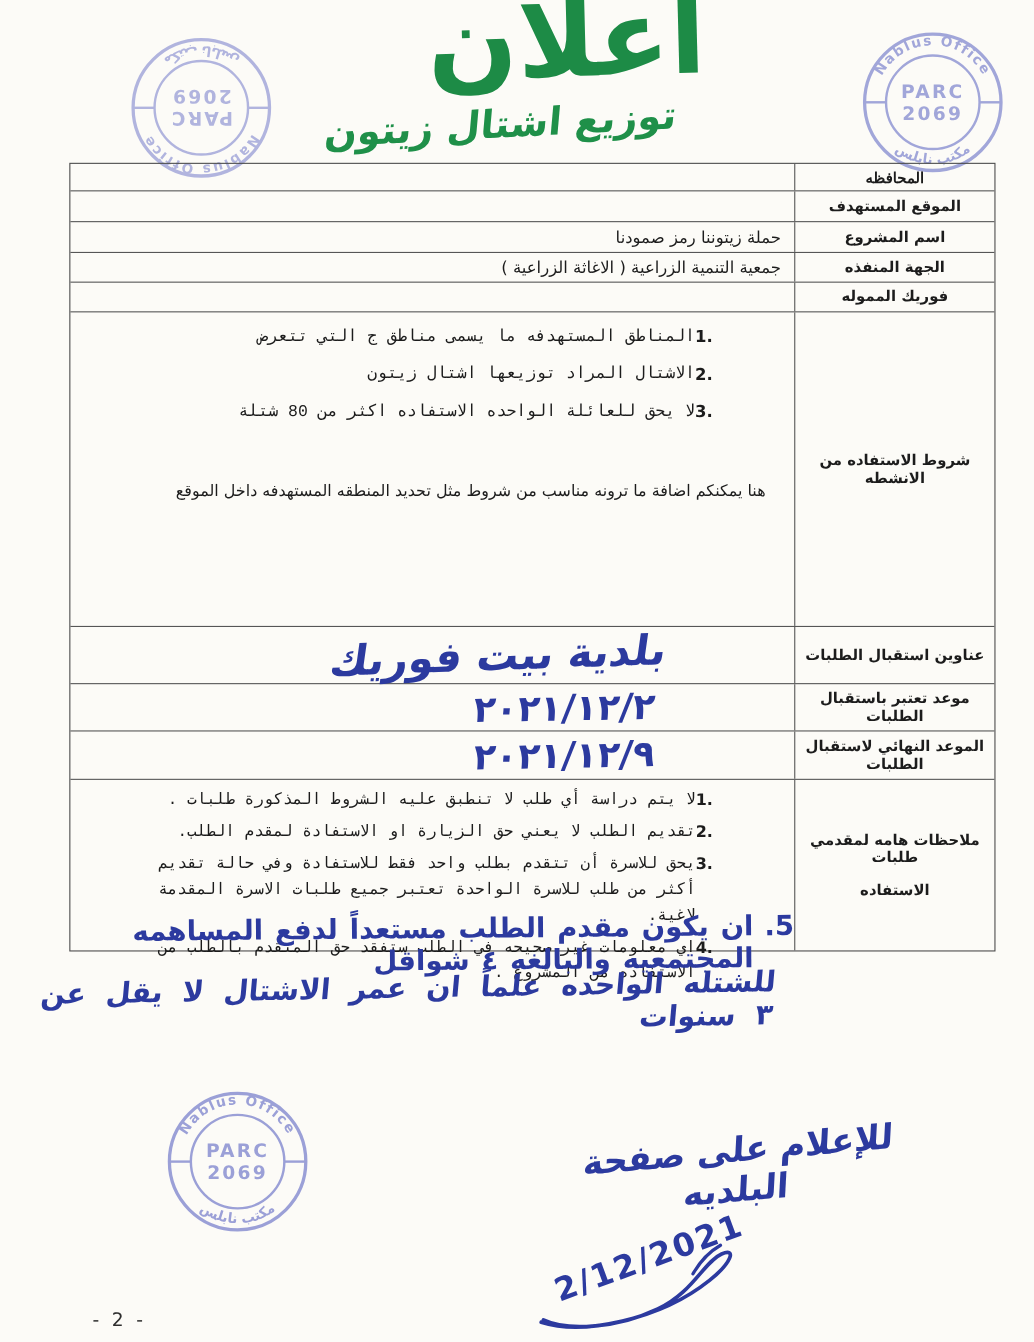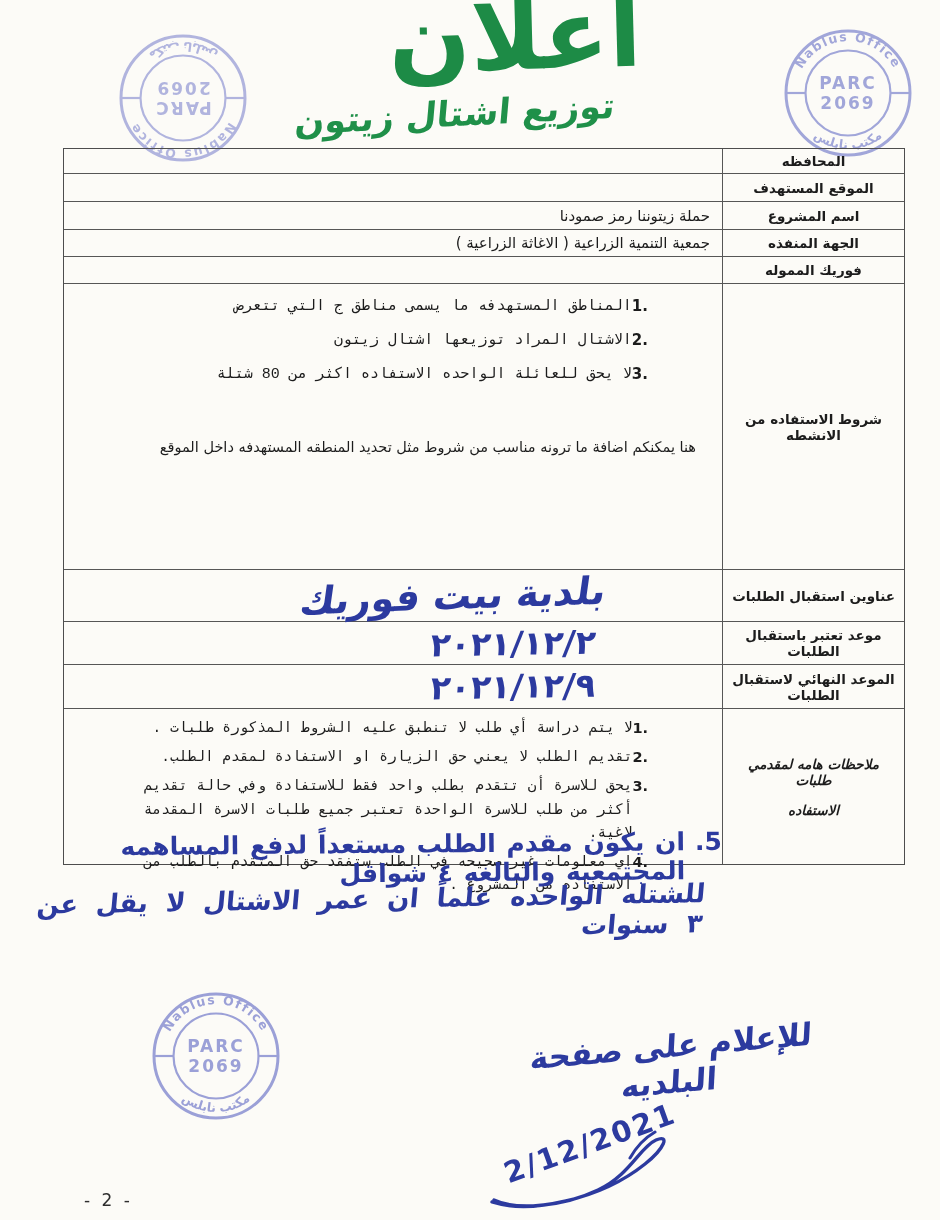--- a/index.html
+++ b/index.html
@@ -90,21 +90,21 @@
       <path id="arcB-b" d="M 10 66 A 56 56 0 0 0 122 66" fill="none"></path>
       <text class="st arc" text-anchor="middle"><textPath href="#arcT-b" startOffset="50%">Nablus Office</textPath></text>
       <text class="st arc" text-anchor="middle"><textPath href="#arcB-b" startOffset="50%">مكتب نابلس</textPath></text>
       <text class="st big" x="66" y="62">PARC</text>
       <text class="st big" x="66" y="82">2069</text>
     </svg>
   </div>
 
   <div class="doc-table">
 
-    <div class="row" style="height:24px;">
+    <div class="row" style="height:24px;font-family:Liberation Serif, serif;">
       <div class="cell-label">المحافظه</div>
       <div class="cell-value"></div>
     </div>
 
     <div class="row" style="height:28px;gap:16px;">
       <div class="cell-label">الموقع المستهدف</div>
       <div class="cell-value"></div>
     </div>
 
     <div class="row" style="height:28px;">
@@ -155,21 +155,21 @@
     </div>
 
     <div class="row" style="height:44px;">
       <div class="cell-label">الموعد النهائي لاستقبال الطلبات</div>
       <div class="cell-value">
         <span class="hand hw-center hw-date" dir="ltr">٢٠٢١/١٢/٩</span>
       </div>
     </div>
 
     <div class="row" style="height:156px;">
-      <div class="cell-label" style="gap:14px;font-style:italic;">
+      <div class="cell-label" style="gap:14px;">
         <div>ملاحظات هامه لمقدمي طلبات</div>
         <div>الاستفاده</div>
       </div>
       <div class="cell-value cell-block" style="padding-top:8px;">
         <div class="li li2">
           <span class="num" dir="ltr">1.</span>
           <span class="txt">لا يتم دراسة أي طلب لا تنطبق عليه الشروط المذكورة طلبات .</span>
         </div>
         <div class="li li2">
           <span class="num" dir="ltr">2.</span>

